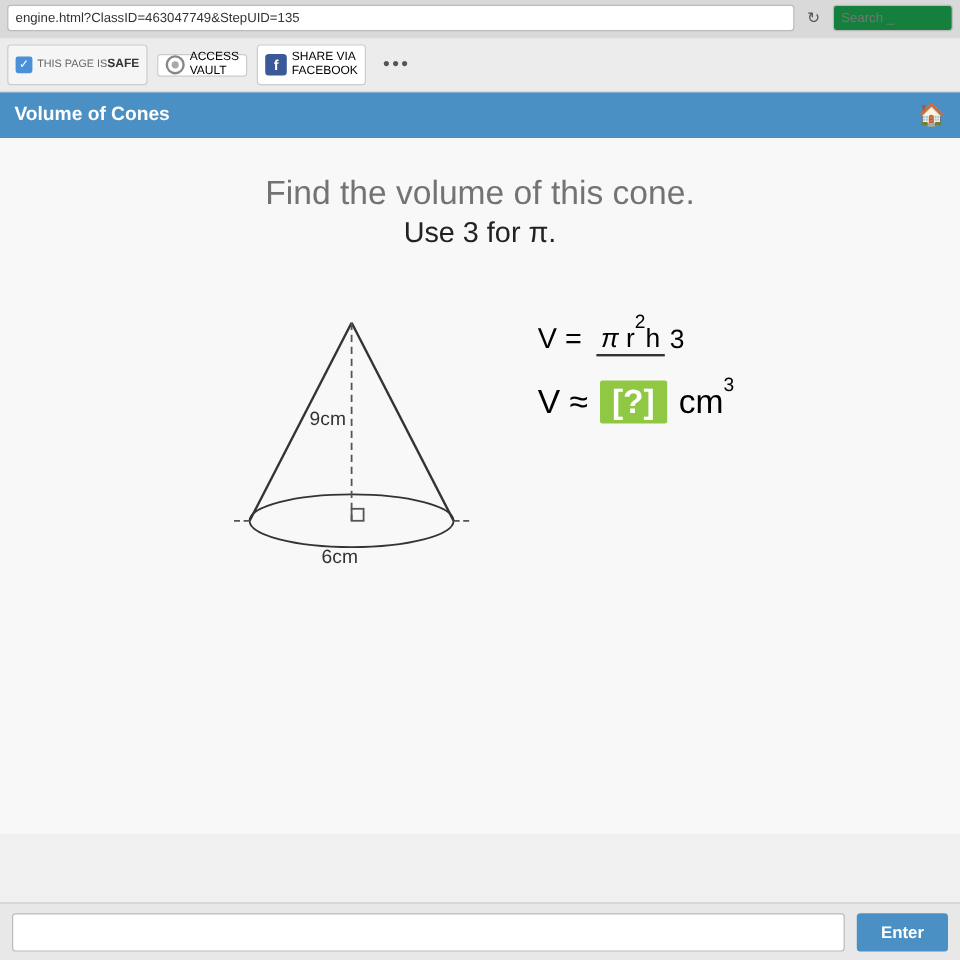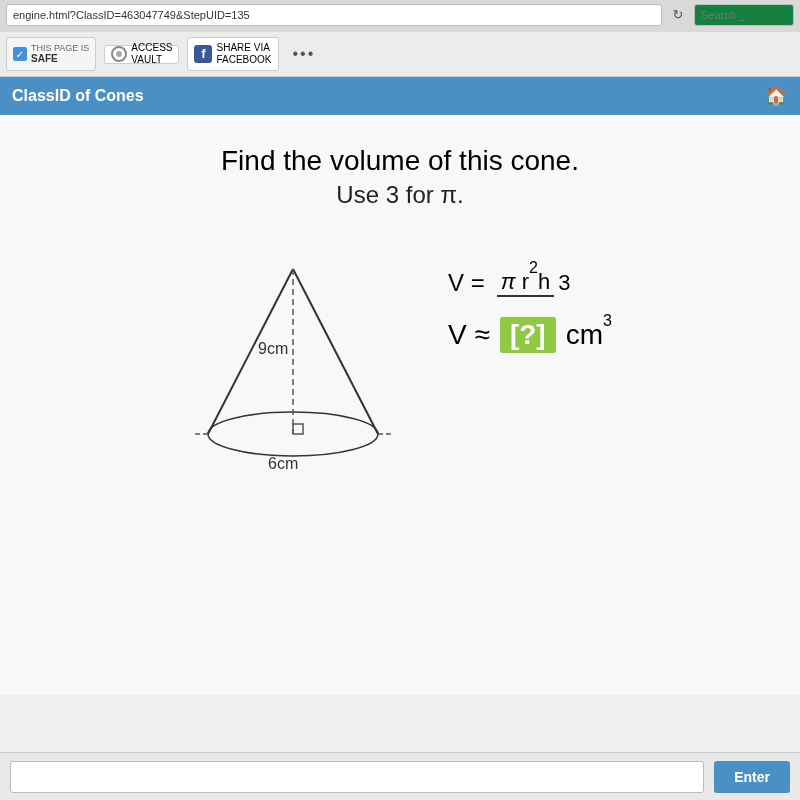--- a/index.html
+++ b/index.html
@@ -104,21 +104,21 @@
       border-radius: 2px;
       display: flex;
       align-items: center;
       justify-content: center;
       color: white;
       font-size: 10px;
     }
 
     .page-safe-text {
       display: flex;
-      flex-direction: column;
+      flex-direction: row;
       line-height: 1.2;
     }
 
     .page-safe-line1 {
       font-size: 9px;
       color: #666;
     }
 
     .page-safe-line2 {
       font-size: 10px;
@@ -251,21 +251,21 @@
     }
 
     .problem-text {
       text-align: center;
       margin-bottom: 20px;
     }
 
     .problem-line1 {
       font-size: 28px;
       font-weight: normal;
-      color: #000000;
+      color: #737373;
       margin-bottom: 4px;
     }
 
     .problem-line2 {
       font-size: 24px;
       font-weight: normal;
       color: #222;
     }
 
     .content-area {
@@ -429,21 +429,21 @@
     </div>
 
     <div class="dots-btn">
       <span>•••</span>
     </div>
   </div>
 
 </div>
 
 <div class="page-title-bar">
-  <span>ClassID of Cones</span>
+  <span>Volume of Cones</span>
   <span class="home-icon">🏠</span>
 </div>
 
 <div class="main-content">
 
   <div class="problem-text">
     <div class="problem-line1">Find the volume of this cone.</div>
     <div class="problem-line2">Use 3 for π.</div>
   </div>
 

